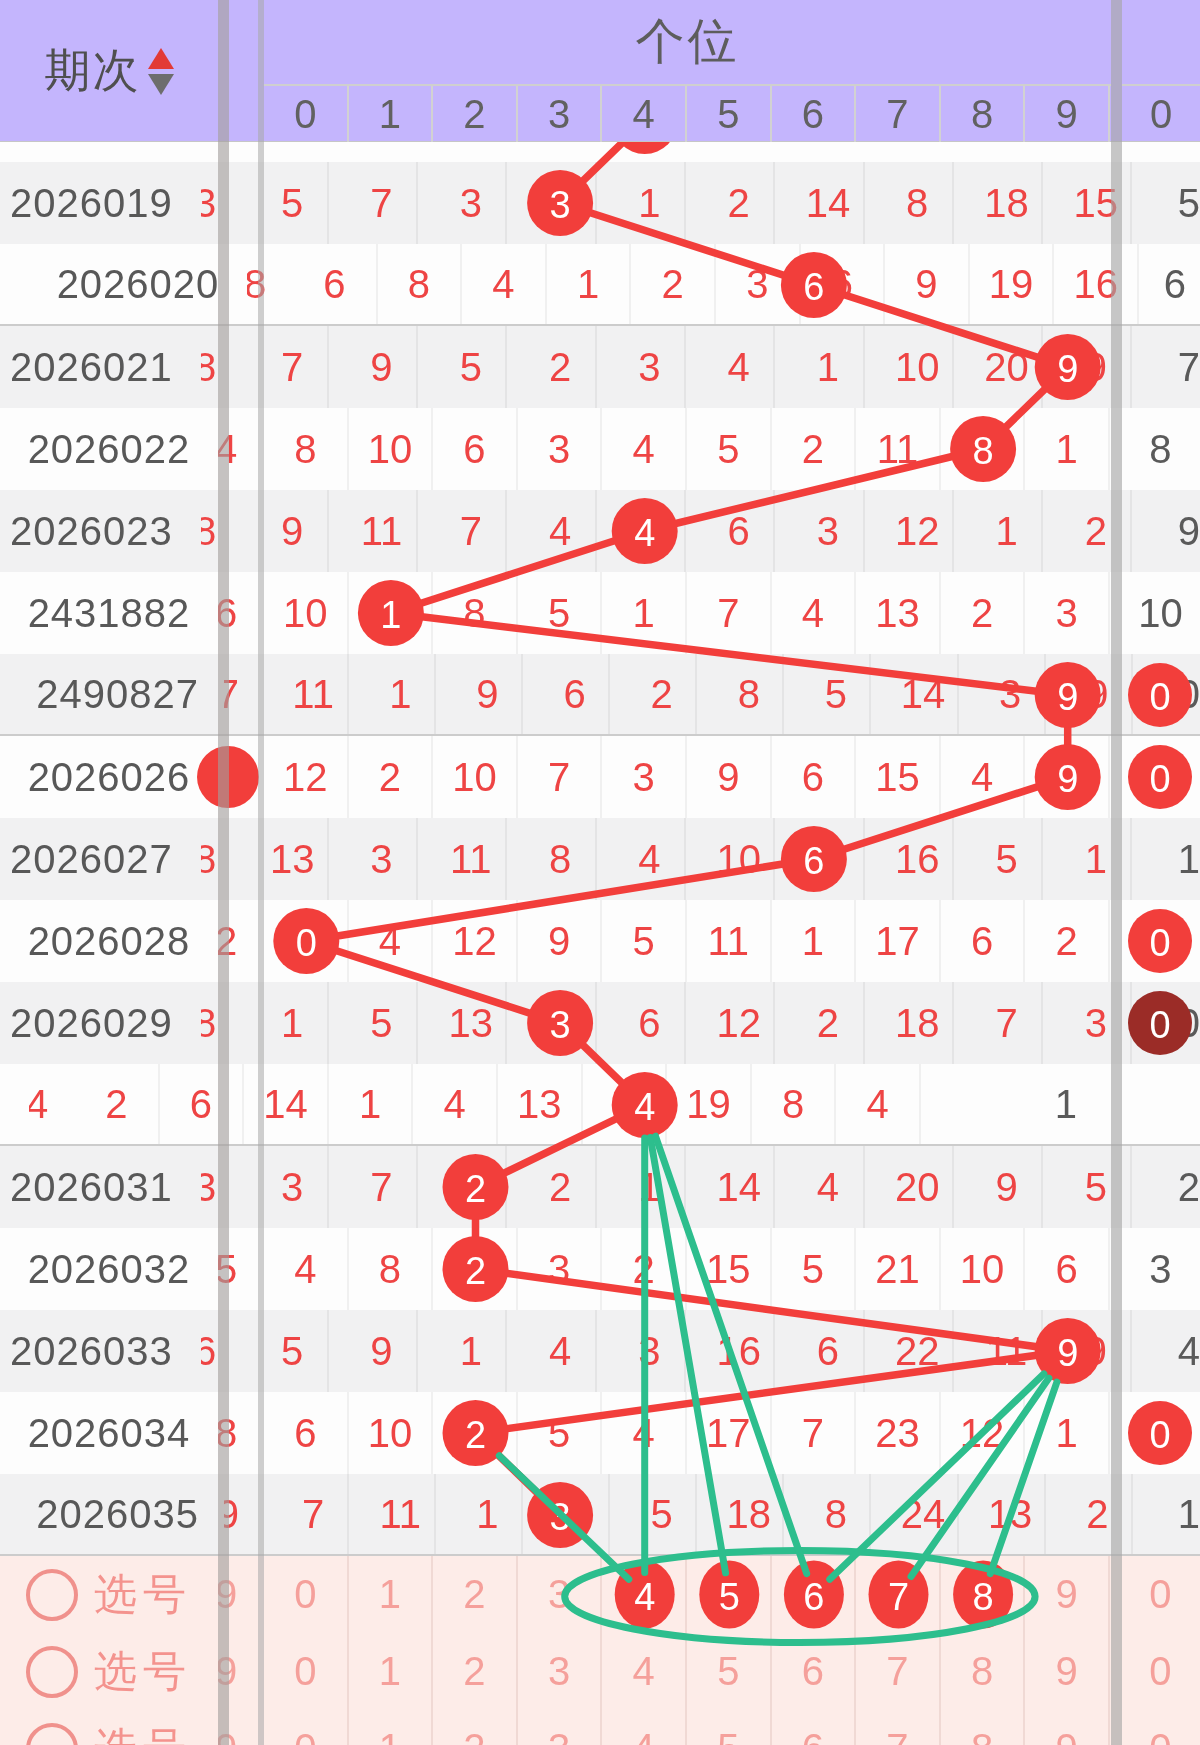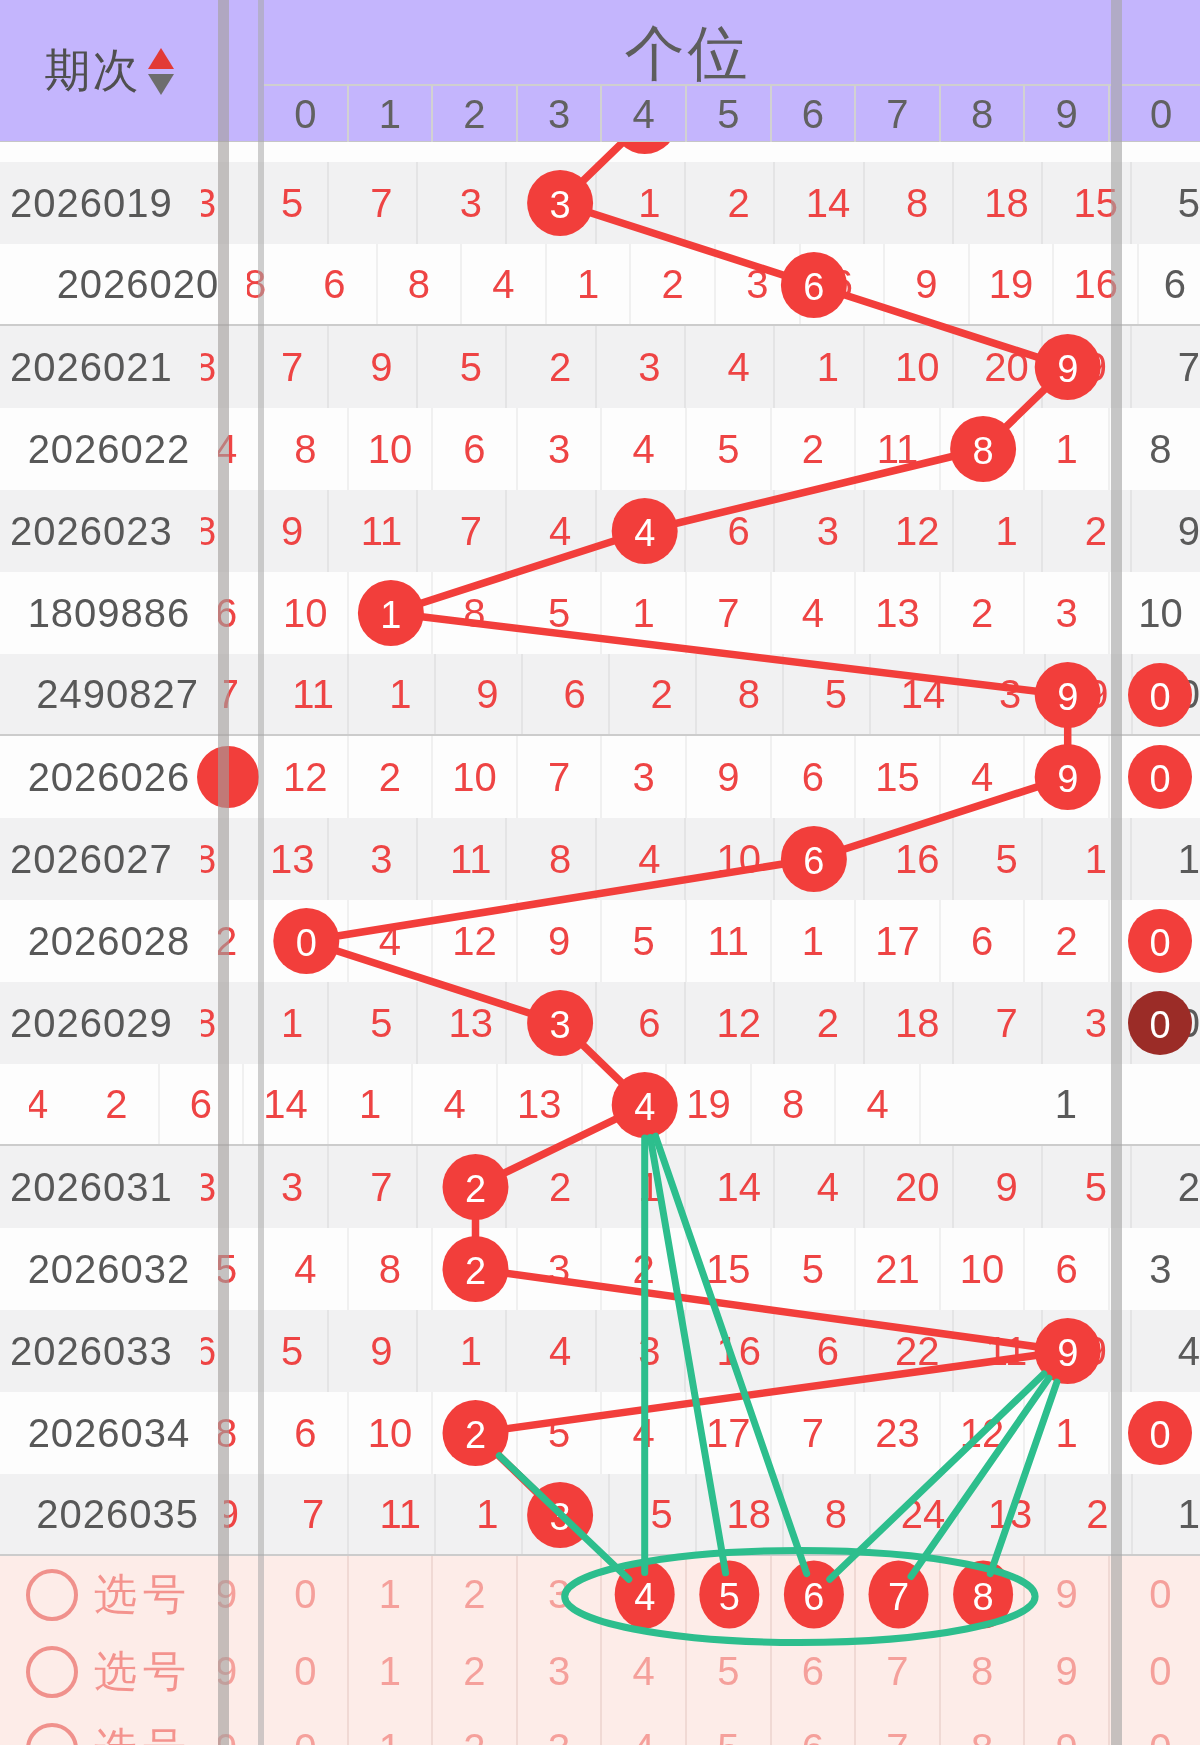--- a/index.html
+++ b/index.html
@@ -8,23 +8,23 @@
           -webkit-font-smoothing:antialiased;}
   
   .header{position:relative;height:142px;background:#c4b5fd;z-index:7;
           border-bottom:1px solid #c6c6c6;box-sizing:border-box;}
   .period-header{position:absolute;left:0;top:0;width:218px;height:142px;
           display:flex;align-items:center;justify-content:center;gap:7px;}
   .period-header .ptxt{font-size:46px;color:#4f4f4f;letter-spacing:2px;}
   .sort-arrows{display:flex;flex-direction:column;gap:5px;}
   .arr-up{width:0;height:0;border-left:13px solid transparent;border-right:13px solid transparent;border-bottom:21px solid #e23a36;}
   .arr-down{width:0;height:0;border-left:13px solid transparent;border-right:13px solid transparent;border-top:21px solid #6d6d6d;}
-  .section-title{position:absolute;left:264px;top:12px;width:847px;height:84px;
+  .section-title{position:absolute;left:264px;top:0;width:847px;height:84px;
           display:flex;align-items:center;justify-content:center;
-          font-size:60px;color:#5d5d5d;letter-spacing:3px;}
+          font-size:49px;color:#5d5d5d;letter-spacing:3px;}
   .subrow{position:absolute;left:264px;top:84px;width:847px;height:58px;
           display:flex;border-top:2px solid #cfcfcf;box-sizing:border-box;}
   .subcell{width:84.6px;display:flex;align-items:center;justify-content:center;
           font-size:40px;color:#616161;border-right:2px solid #d2d2d2;box-sizing:border-box;}
   .right-sub{position:absolute;left:1122px;top:84px;width:78px;height:58px;
           border-top:2px solid #cfcfcf;box-sizing:border-box;
           display:flex;align-items:center;justify-content:center;font-size:40px;color:#616161;}
   
   .row{display:flex;height:82px;box-sizing:border-box;}
   .row.odd{background:#f1f1f2;gap:18px;}
@@ -171,21 +171,21 @@
         <div class="cell">4</div>
         <div class="cell">6</div>
         <div class="cell">3</div>
         <div class="cell">12</div>
         <div class="cell">1</div>
         <div class="cell">2</div>
         <div class="divspace"></div>
         <div class="rcell">9</div>
       </div>
       <div class="row even">
-        <div class="pcell">1809886</div>
+        <div class="pcell">2431882</div>
         <div class="hcell">
           <span>6</span>
         </div>
         <div class="cell">10</div>
         <div class="cell">1</div>
         <div class="cell">8</div>
         <div class="cell">5</div>
         <div class="cell">1</div>
         <div class="cell">7</div>
         <div class="cell">4</div>

